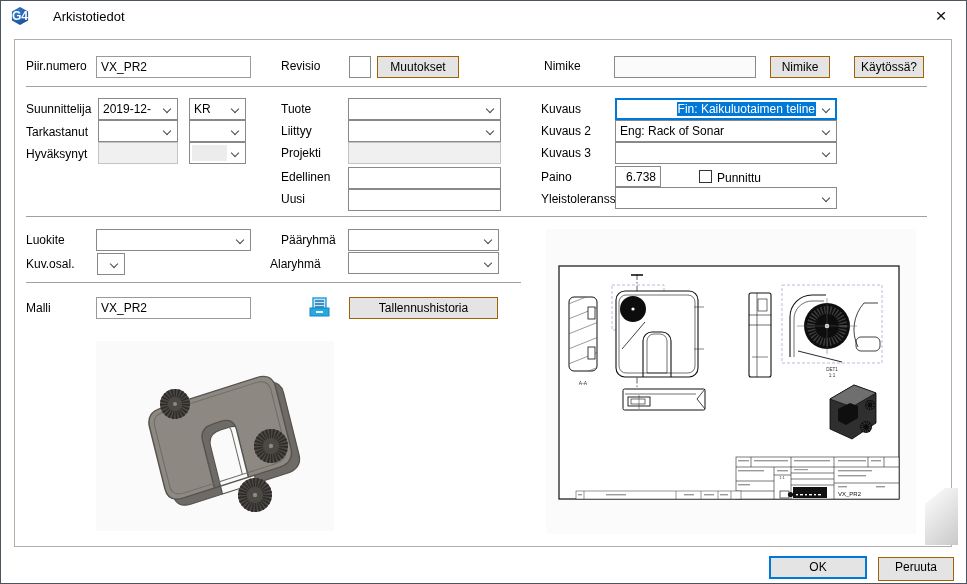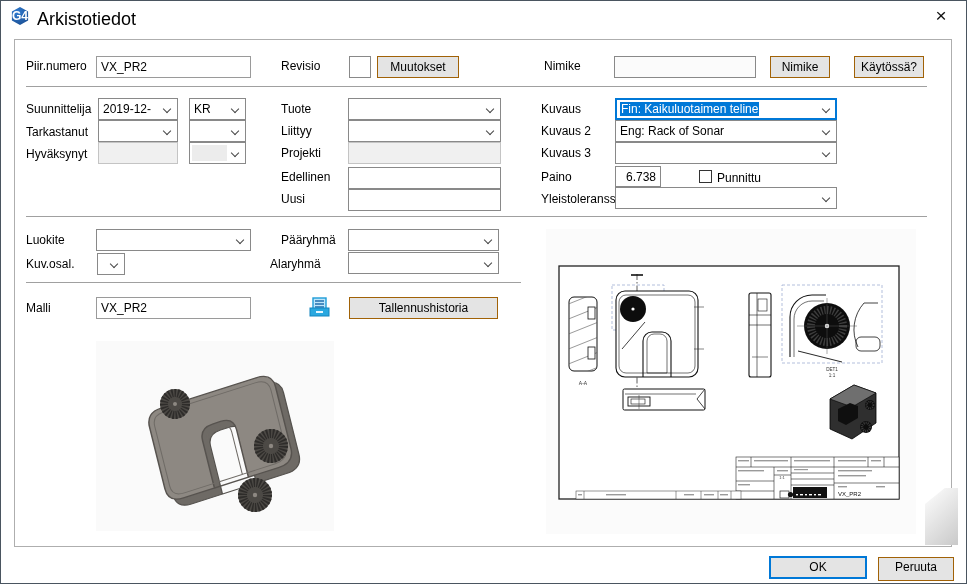--- a/index.html
+++ b/index.html
@@ -6,38 +6,38 @@
   html,body { background:#888; }
   body { font-family: "Liberation Sans", sans-serif; font-size: 12px; color:#000; }
   .dialog { position:relative; width:967px; height:584px; background:#fff; border:1px solid #4a5560; overflow:hidden; }
 
   
   .titlebar { position:absolute; left:0; top:0; width:100%; height:30px; background:#fff; }
   .app-badge { position:absolute; left:10px; top:6px; width:18px; height:18px;
     background:radial-gradient(circle at 35% 30%, #2f7bd1 0%, #1b4e91 85%);
     clip-path:polygon(50% 0,95% 25%,95% 75%,50% 100%,5% 75%,5% 25%);
     color:#fff; font-size:12px; font-weight:bold; text-align:center; line-height:18px; }
-  .wintitle { position:absolute; left:36px; top:8px; font-size:18px; }
+  .wintitle { position:absolute; left:52px; top:8px; font-size:13px; }
   .close-x { position:absolute; right:14px; top:4px; width:22px; height:22px; font-size:19px; font-weight:300;
     text-align:center; line-height:22px; color:#111; cursor:pointer; }
 
   .groupbox { position:absolute; left:13px; top:38px; width:938px; height:508px; border:1px solid #aeaeae; background:#fff; }
   .sep { position:absolute; height:1px; background:#a0a0a0; }
 
   .label { position:absolute; height:15px; white-space:nowrap; }
 
   .input, .combo, .winbtn { position:absolute; height:22px; background:#fff; border:1px solid #898989;
     font-family:"Liberation Sans",sans-serif; font-size:12px; }
   .input { padding:0 4px; line-height:20px; }
   .readonly { border-color:#9a9a9a; }
   .disabled { background:#f0f0f0; border-color:#c4c4c4; }
   .combo { padding:2px 20px 0 4px; line-height:17px; }
   .chev { position:absolute; right:7px; top:7px; width:6px; height:6px;
     border-right:1.4px solid #464646; border-bottom:1.4px solid #464646; transform:rotate(45deg); }
-  .combo-focus { border:1px solid #0078d7; box-shadow:inset 0 0 0 1px #0078d7; }
+  .combo-focus { border:1px solid #0078d7; box-shadow:inset 0 0 0 1px #0078d7;text-align:right; }
   .sel { background:#0078d7; color:#fff; padding:0 1px; }
   .grayfill { position:absolute; left:2px; top:2px; right:18px; bottom:2px; background:#ececec; }
 
   .winbtn { background:#e4e4e4; border:1px solid #a16207; text-align:center; line-height:20px; cursor:pointer; }
   .btn-default { border:2px solid #0078d7; line-height:19px; }
 
   .num-right { text-align:right; }
   .checkbox { position:absolute; width:13px; height:13px; background:#fff; border:1px solid #333; }
 
   .preview { position:absolute; background:#fafafa; }

